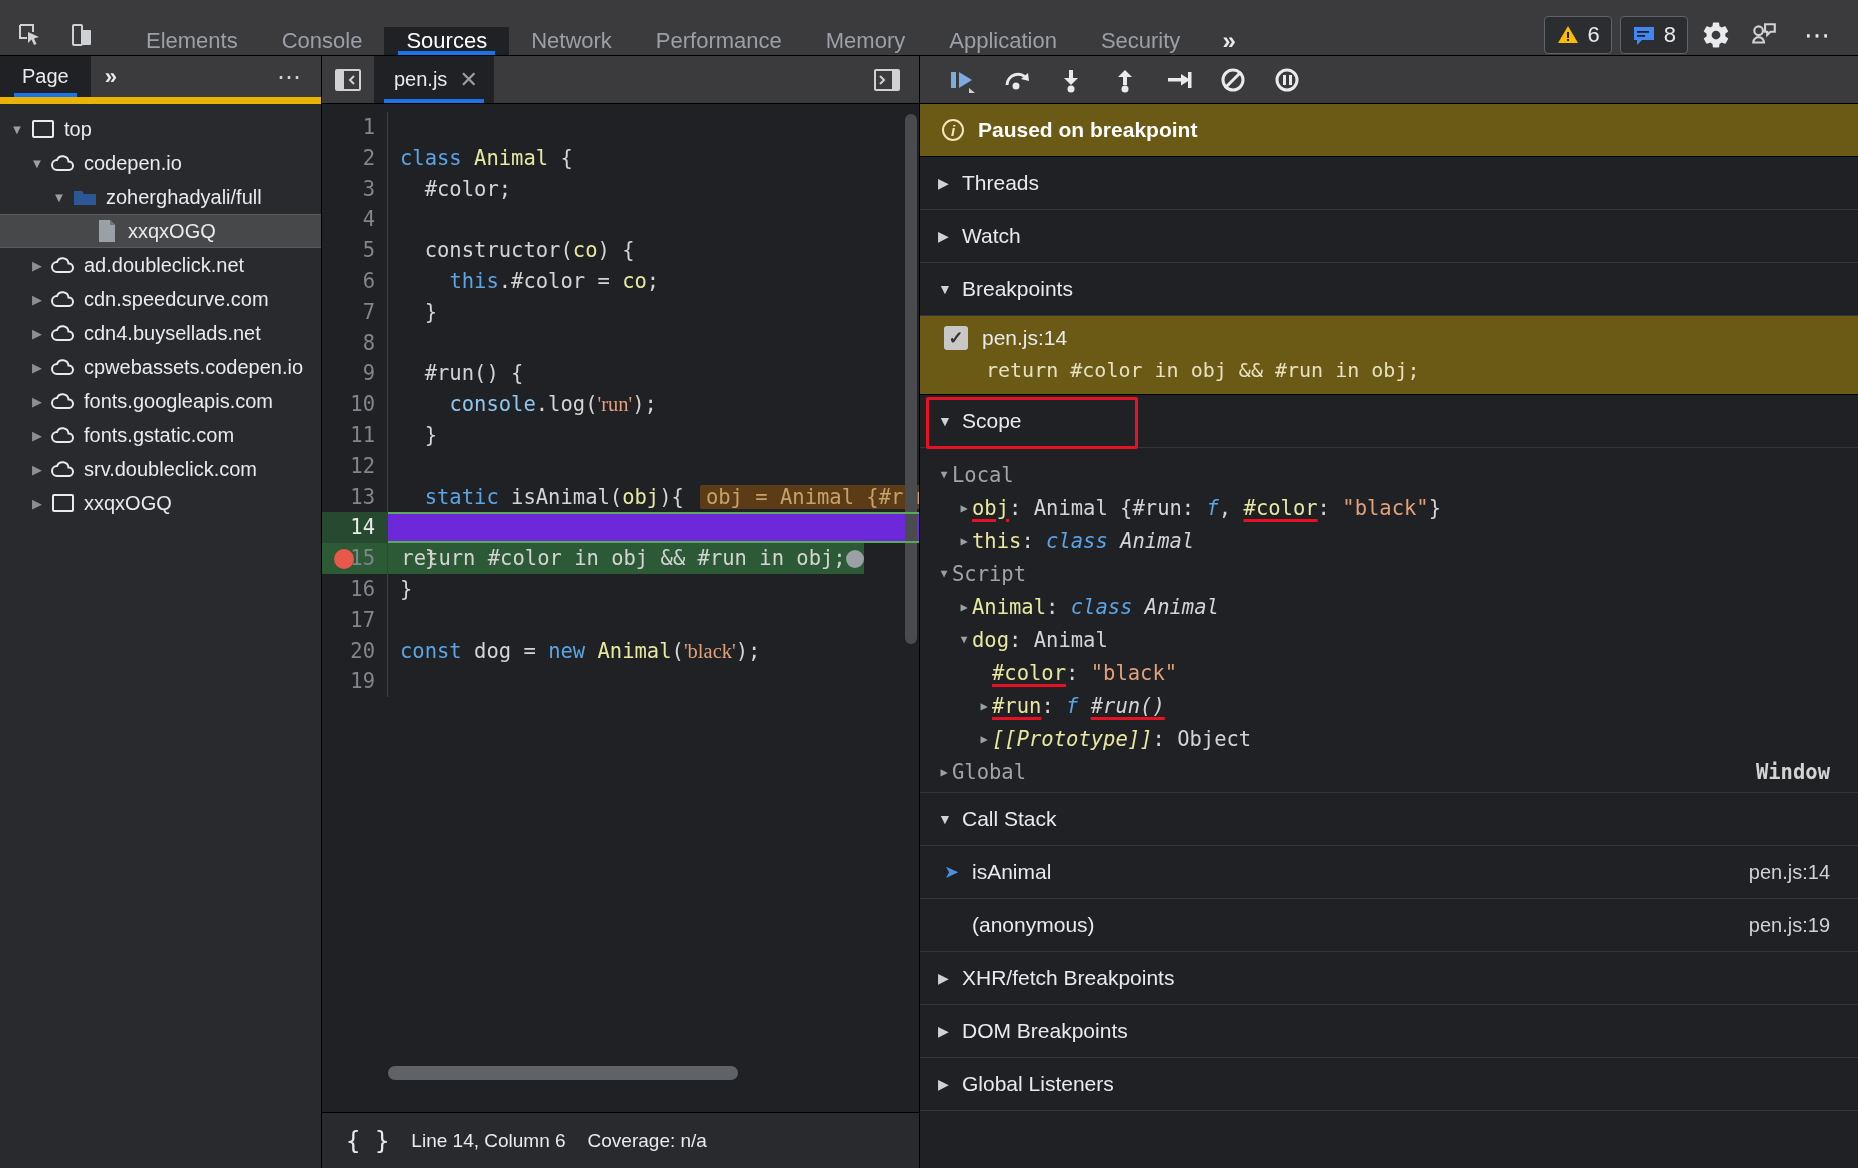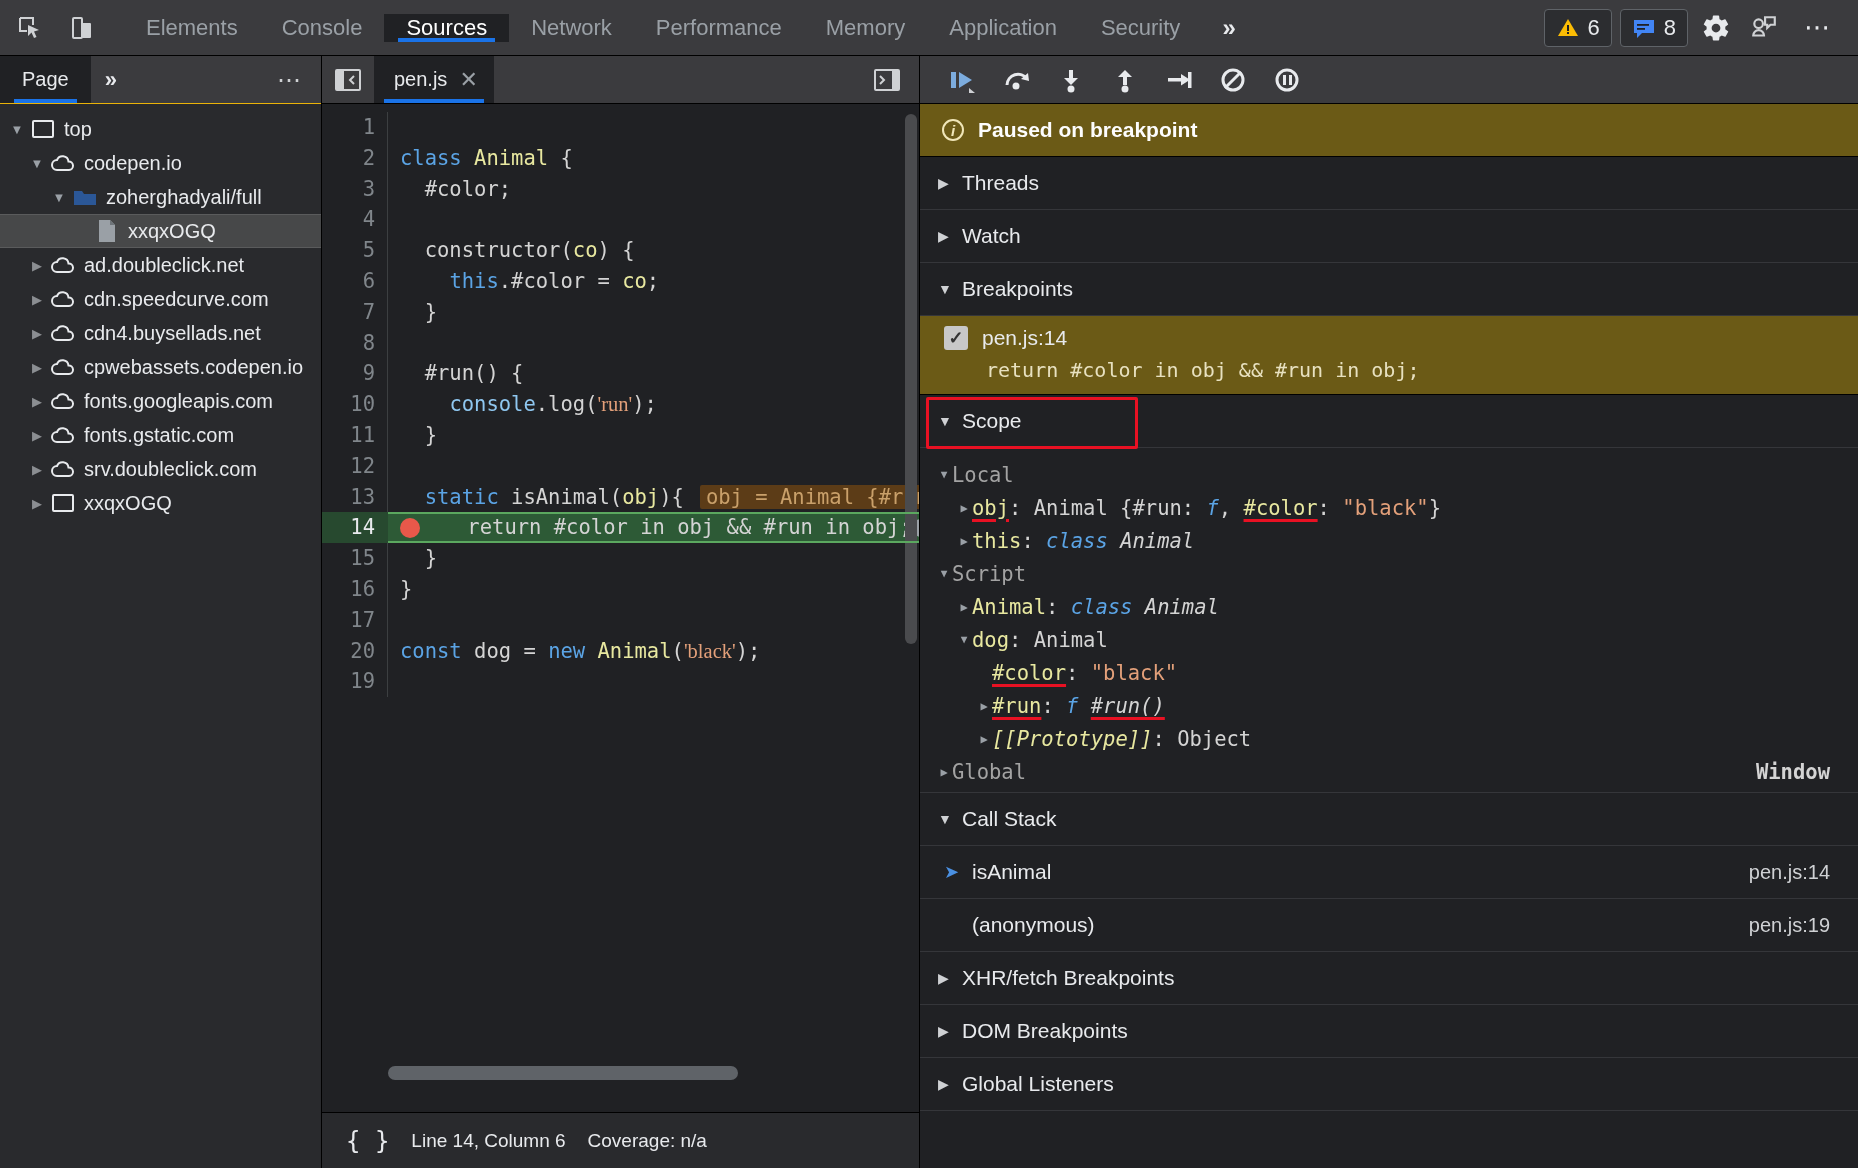--- a/index.html
+++ b/index.html
@@ -8,21 +8,21 @@
     background: #202124;
     font-family: "Liberation Sans", sans-serif;
     overflow: hidden;
   }
   .app { position: relative; width: 1858px; height: 1168px; display: flex; flex-direction: column; }
 
   
   .topbar {
     height: 56px; min-height: 56px;
     background: #3b3b3e;
-    display: flex; align-items: center;
+    display: flex; align-items: flex-end;
     border-bottom: 1px solid #000;
   }
   .tb-icons { display: flex; align-items: center; padding-left: 10px; gap: 12px; }
   .tb-icon-btn {
     width: 40px; height: 40px;
     display: flex; align-items: center; justify-content: center;
     border-radius: 3px;
   }
   .tabs { display: flex; align-items: stretch; margin-left: 22px; }
   .tab {
@@ -57,21 +57,21 @@
   .nav-pane {
     width: 322px; min-width: 322px;
     background: #292a2d;
     display: flex; flex-direction: column;
     border-right: 1px solid #000;
   }
   .nav-tabbar {
     height: 48px; min-height: 48px;
     background: #3b3b3e;
     display: flex; align-items: stretch;
-    border-bottom: 1px solid #eab308;
+    border-bottom: 7px solid #eab308;
     justify-content: center;
   }
   .nav-tab {
     position: relative; display: flex; align-items: center;
     padding: 0 22px; font-size: 20px; color: #e8eaed;
     background: #202124;
   }
   .nav-tab::after {
     content: ""; position: absolute; left: 14px; right: 14px; bottom: 0;
     height: 4px; background: #1a73e8;
@@ -114,21 +114,21 @@
     padding-top: 8px;
   }
   .cline { display: flex; align-items: flex-start; height: 30.8px; position: relative; }
   .gut {
     width: 66px; min-width: 66px; text-align: right; padding-right: 12px;
     color: #80868b; user-select: none; position: relative;
     border-right: 1px solid #3c3f41;
   }
   .ctext { padding-left: 12px; white-space: pre; color: #d4d4d4; flex: 1; position: relative; }
   .cline.exec .gut { background: #27492f; color: #e8eaed; border-right-color: #27492f; }
-  .cline.exec { background: #6d28d9; }
+  .cline.exec { background: #6d28d9; flex-direction: column; }
   .cline.exec .ctext { background: #2d5a36; }
   .cline.exec::before { content: ""; position: absolute; left: 66px; right: 0; top: 0; height: 2px; background: #5ba85f; z-index: 3; }
   .cline.exec::after { content: ""; position: absolute; left: 66px; right: 0; bottom: 0; height: 2px; background: #5ba85f; z-index: 3; }
   .bp-inline {
     display: inline-block; width: 20px; height: 20px; border-radius: 50%;
     background: #e8584a; vertical-align: -4px; margin-right: -2px;
   }
   .cursor-dot {
     display: inline-block; width: 18px; height: 18px; border-radius: 50%;
     background: #9aa0a6; vertical-align: -3px;

